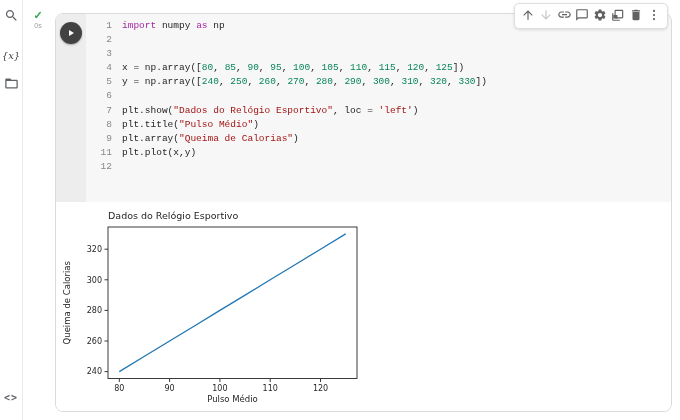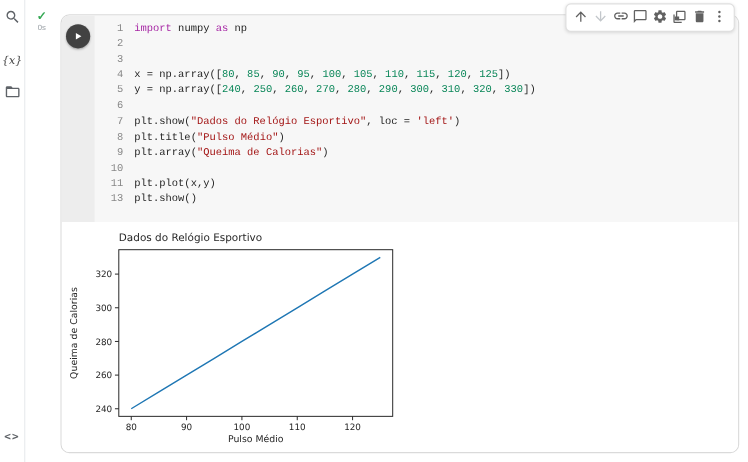--- a/index.html
+++ b/index.html
@@ -91,23 +91,22 @@
       <div class="editor">
           <div class="cl"><span class="ln">1</span><span><span class="tok-k">import</span><span class="tok-d"> numpy </span><span class="tok-k">as</span><span class="tok-d"> np</span></span></div>
           <div class="cl"><span class="ln">2</span></div>
           <div class="cl"><span class="ln">3</span><span></span></div>
           <div class="cl"><span class="ln">4</span><span><span class="tok-d">x = np.array([</span><span class="tok-n">80</span><span class="tok-d">, </span><span class="tok-n">85</span><span class="tok-d">, </span><span class="tok-n">90</span><span class="tok-d">, </span><span class="tok-n">95</span><span class="tok-d">, </span><span class="tok-n">100</span><span class="tok-d">, </span><span class="tok-n">105</span><span class="tok-d">, </span><span class="tok-n">110</span><span class="tok-d">, </span><span class="tok-n">115</span><span class="tok-d">, </span><span class="tok-n">120</span><span class="tok-d">, </span><span class="tok-n">125</span><span class="tok-d">])</span></span></div>
           <div class="cl"><span class="ln">5</span><span><span class="tok-d">y = np.array([</span><span class="tok-n">240</span><span class="tok-d">, </span><span class="tok-n">250</span><span class="tok-d">, </span><span class="tok-n">260</span><span class="tok-d">, </span><span class="tok-n">270</span><span class="tok-d">, </span><span class="tok-n">280</span><span class="tok-d">, </span><span class="tok-n">290</span><span class="tok-d">, </span><span class="tok-n">300</span><span class="tok-d">, </span><span class="tok-n">310</span><span class="tok-d">, </span><span class="tok-n">320</span><span class="tok-d">, </span><span class="tok-n">330</span><span class="tok-d">])</span></span></div>
           <div class="cl"><span class="ln">6</span><span></span></div>
           <div class="cl"><span class="ln">7</span><span><span class="tok-d">plt.show(</span><span class="tok-s">"Dados do Relógio Esportivo"</span><span class="tok-d">, loc = </span><span class="tok-s">'left'</span><span class="tok-d">)</span></span></div>
           <div class="cl"><span class="ln">8</span><span><span class="tok-d">plt.title(</span><span class="tok-s">"Pulso Médio"</span><span class="tok-d">)</span></span></div>
           <div class="cl"><span class="ln">9</span><span><span class="tok-d">plt.array(</span><span class="tok-s">"Queima de Calorias"</span><span class="tok-d">)</span></span></div>
-          <div class="cl"><span class="ln">10</span><span></span></div>
           <div class="cl"><span class="ln">11</span><span><span class="tok-d">plt.plot(x,y)</span></span></div>
-          <div class="cl"><span class="ln">13</span><span><span class="tok-d">plt.show()</span></span></div>
+          <div class="cl"><span class="ln">12</span><span></span></div>
         </div>
     </div>
     <div class="output">
       <svg id="plot" width="312" height="205" viewBox="0 0 312 205">
           <rect x="50" y="24" width="249" height="151.5" fill="#ffffff" stroke="#262626" stroke-width="0.9"></rect>
           <line x1="61.31818181818182" y1="175.5" x2="61.31818181818182" y2="179" stroke="#262626" stroke-width="0.9"></line>
           <text x="61.31818181818182" y="188" text-anchor="middle" class="tick">80</text>
           <line x1="111.62121212121212" y1="175.5" x2="111.62121212121212" y2="179" stroke="#262626" stroke-width="0.9"></line>
           <text x="111.62121212121212" y="188" text-anchor="middle" class="tick">90</text>
           <line x1="161.92424242424244" y1="175.5" x2="161.92424242424244" y2="179" stroke="#262626" stroke-width="0.9"></line>

